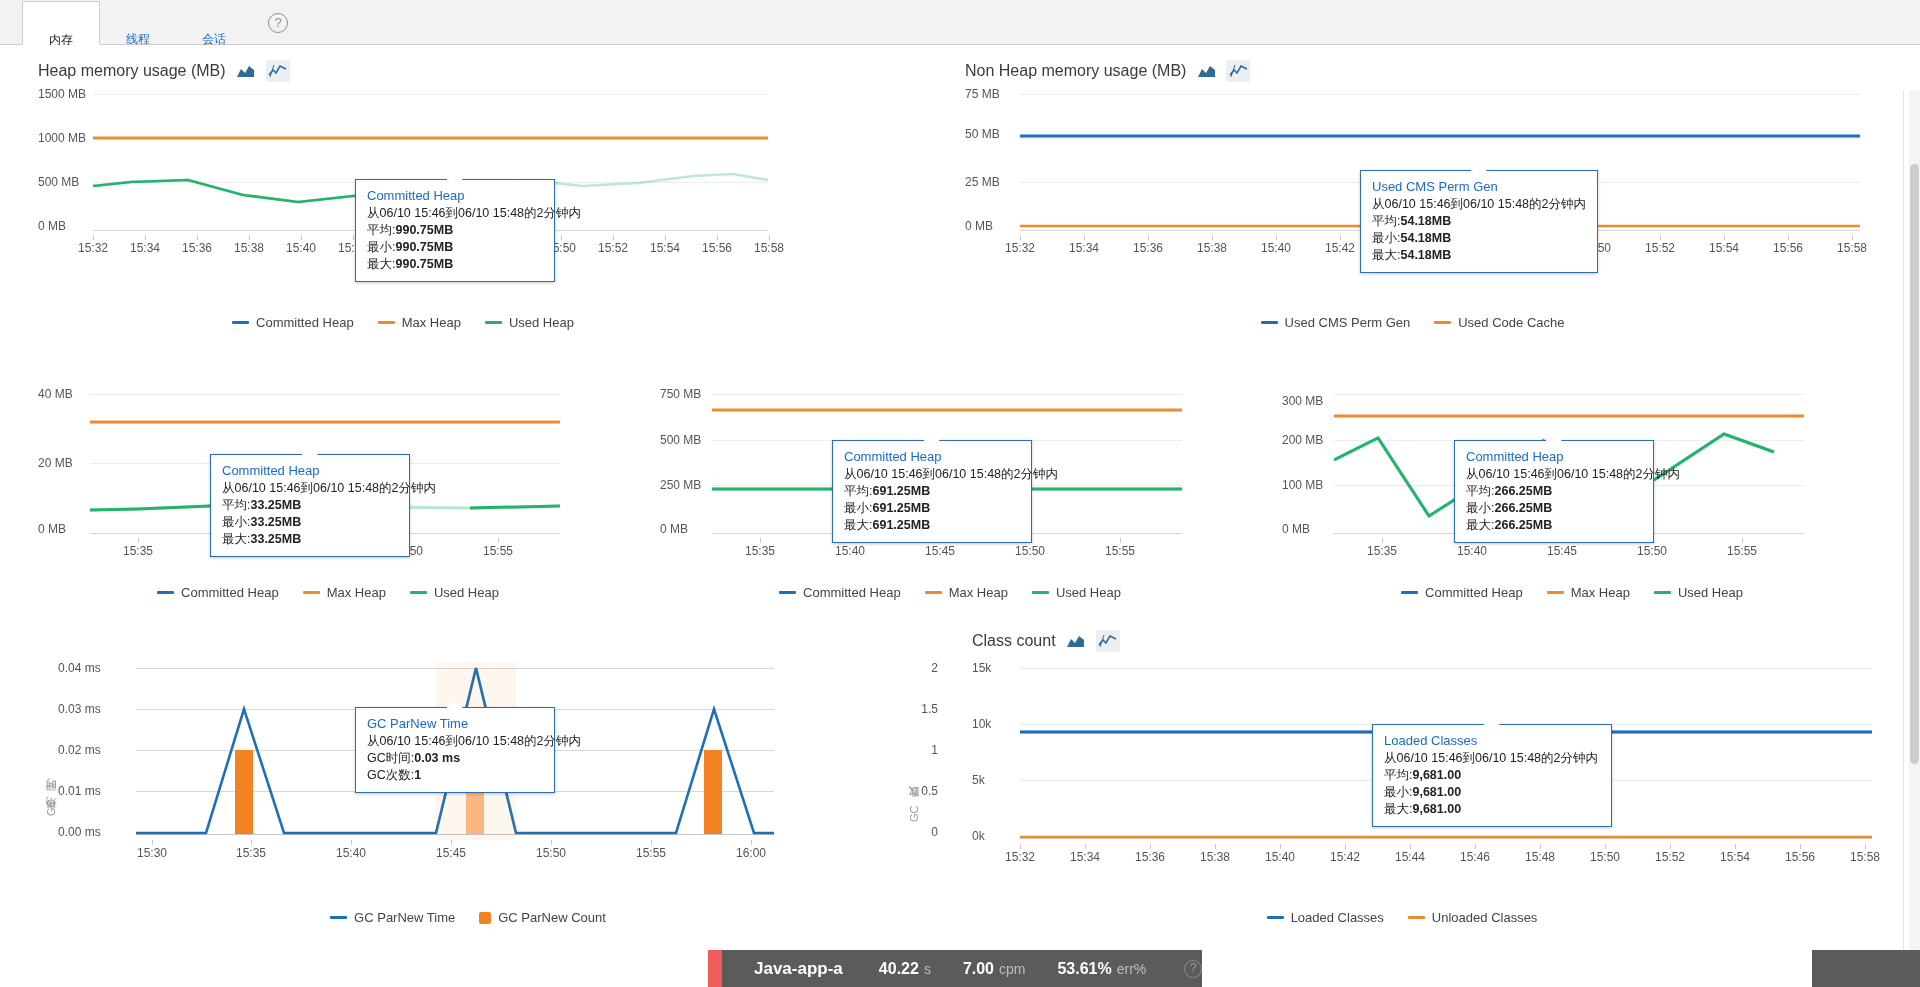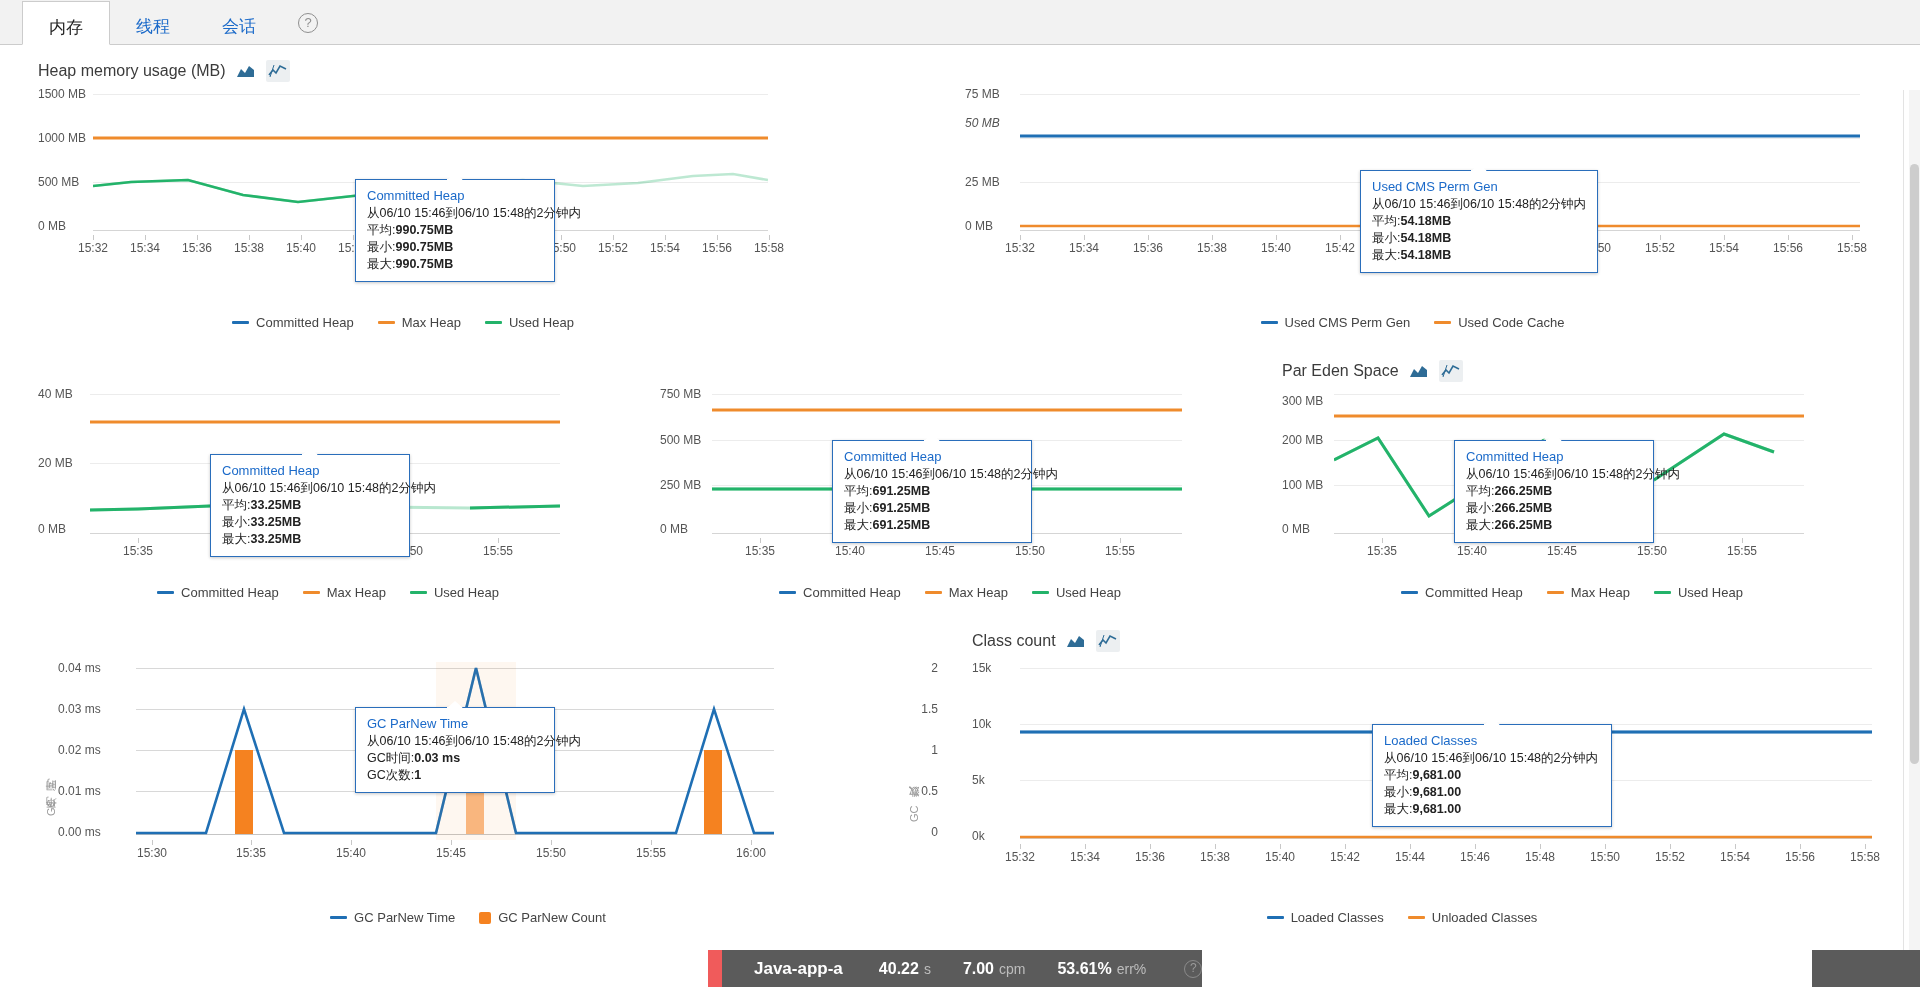--- a/index.html
+++ b/index.html
@@ -10,21 +10,21 @@
     background:#ffffff; color:#333;
     overflow:hidden; position:relative;
   }
 
   
   .tabbar{
     height:45px; background:#f2f2f2; border-bottom:1px solid #ccc;
     display:flex; align-items:flex-end; padding-left:22px; position:relative;
   }
   .tab{
-    height:44px; line-height:44px; padding:4px 26px; font-size:17px;
+    height:44px; line-height:44px; padding:16px 26px; font-size:12px;
     color:#1b6ac9; cursor:pointer; position:relative; top:1px;
   }
   .tab.active{
     background:#ffffff; color:#222; border:1px solid #ccc; border-bottom:1px solid #fff;
   }
   .help-icon{
     width:20px; height:20px; border:1.6px solid #8f8f8f; border-radius:50%;
     color:#8f8f8f; font-size:13px; line-height:17px; text-align:center;
     margin-left:16px; margin-bottom:11px; cursor:pointer;
   }
@@ -204,23 +204,37 @@
           <span>Max Heap</span>
         </span>
       <span class="li">
           <i class="swatch" style="background:#23b36a"></i>
           <span>Used Heap</span>
         </span>
     </div>
   </div>
 
   <div class="panel" style="left:965px; top:15px; width:895px; height:280px;">
+    <div class="ptitle">
+      <span class="tlabel">Non Heap memory usage (MB)</span>
+      <span class="ic">
+        <svg width="19" height="14" viewBox="0 0 19 14">
+            <path d="M1 13 L5 5 L9 9 L13 2 L18 6 L18 13 Z" fill="#2e6c96"></path>
+          </svg>
+      </span>
+      <span class="ic sel">
+        <svg width="19" height="14" viewBox="0 0 19 14">
+            <polyline points="1,11 5,6 8,9 12,2 18,5" fill="none" stroke="#2e6c96" stroke-width="1.6"></polyline>
+            <line x1="2" y1="13" x2="6" y2="1" stroke="#2e6c96" stroke-width="1"></line>
+          </svg>
+      </span>
+    </div>
     <div class="plot" style="position:absolute; left:0; top:30px; width:895px; height:195px;">
       <div class="ylab" style="top:4px;">75 MB</div>
-      <div class="ylab" style="top:33px;font-style:italic;">50 MB</div>
+      <div class="ylab" style="top:44px;">50 MB</div>
       <div class="ylab" style="top:92px;">25 MB</div>
       <div class="ylab" style="top:136px;">0 MB</div>
       <div class="plotarea" style="left:55px; top:0; width:840px; height:145px;">
         <div class="gridline" style="top:4px;"></div>
         <div class="gridline" style="top:48px;"></div>
         <div class="gridline" style="top:92px;"></div>
         <div class="axisline" style="top:140px;"></div>
         <svg width="840" height="145" style="position:absolute;left:0;top:0;">
           <line x1="0" y1="46" x2="840" y2="46" stroke="#1f6fb4" stroke-width="3.2"></line>
           <line x1="0" y1="136" x2="840" y2="136" stroke="#ef8b2c" stroke-width="2.4"></line>
@@ -376,34 +390,20 @@
           <span>Max Heap</span>
         </span>
       <span class="li">
           <i class="swatch" style="background:#23b36a"></i>
           <span>Used Heap</span>
         </span>
     </div>
   </div>
 
   <div class="panel" style="left:1282px; top:315px; width:580px; height:245px;">
-    <div class="ptitle">
-      <span class="tlabel">Par Eden Space</span>
-      <span class="ic">
-        <svg width="19" height="14" viewBox="0 0 19 14">
-            <path d="M1 13 L5 5 L9 9 L13 2 L18 6 L18 13 Z" fill="#2e6c96"></path>
-          </svg>
-      </span>
-      <span class="ic sel">
-        <svg width="19" height="14" viewBox="0 0 19 14">
-            <polyline points="1,11 5,6 8,9 12,2 18,5" fill="none" stroke="#2e6c96" stroke-width="1.6"></polyline>
-            <line x1="2" y1="13" x2="6" y2="1" stroke="#2e6c96" stroke-width="1"></line>
-          </svg>
-      </span>
-    </div>
     <div class="plot" style="position:absolute; left:0; top:28px; width:580px; height:175px;">
       <div class="ylab" style="top:13px;">300 MB</div>
       <div class="ylab" style="top:52px;">200 MB</div>
       <div class="ylab" style="top:97px;">100 MB</div>
       <div class="ylab" style="top:141px;">0 MB</div>
       <div class="plotarea" style="left:52px; top:0; width:470px; height:150px;">
         <div class="gridline" style="top:6px;"></div>
         <div class="gridline" style="top:52px;"></div>
         <div class="gridline" style="top:97px;"></div>
         <div class="axisline" style="top:145px;"></div>

